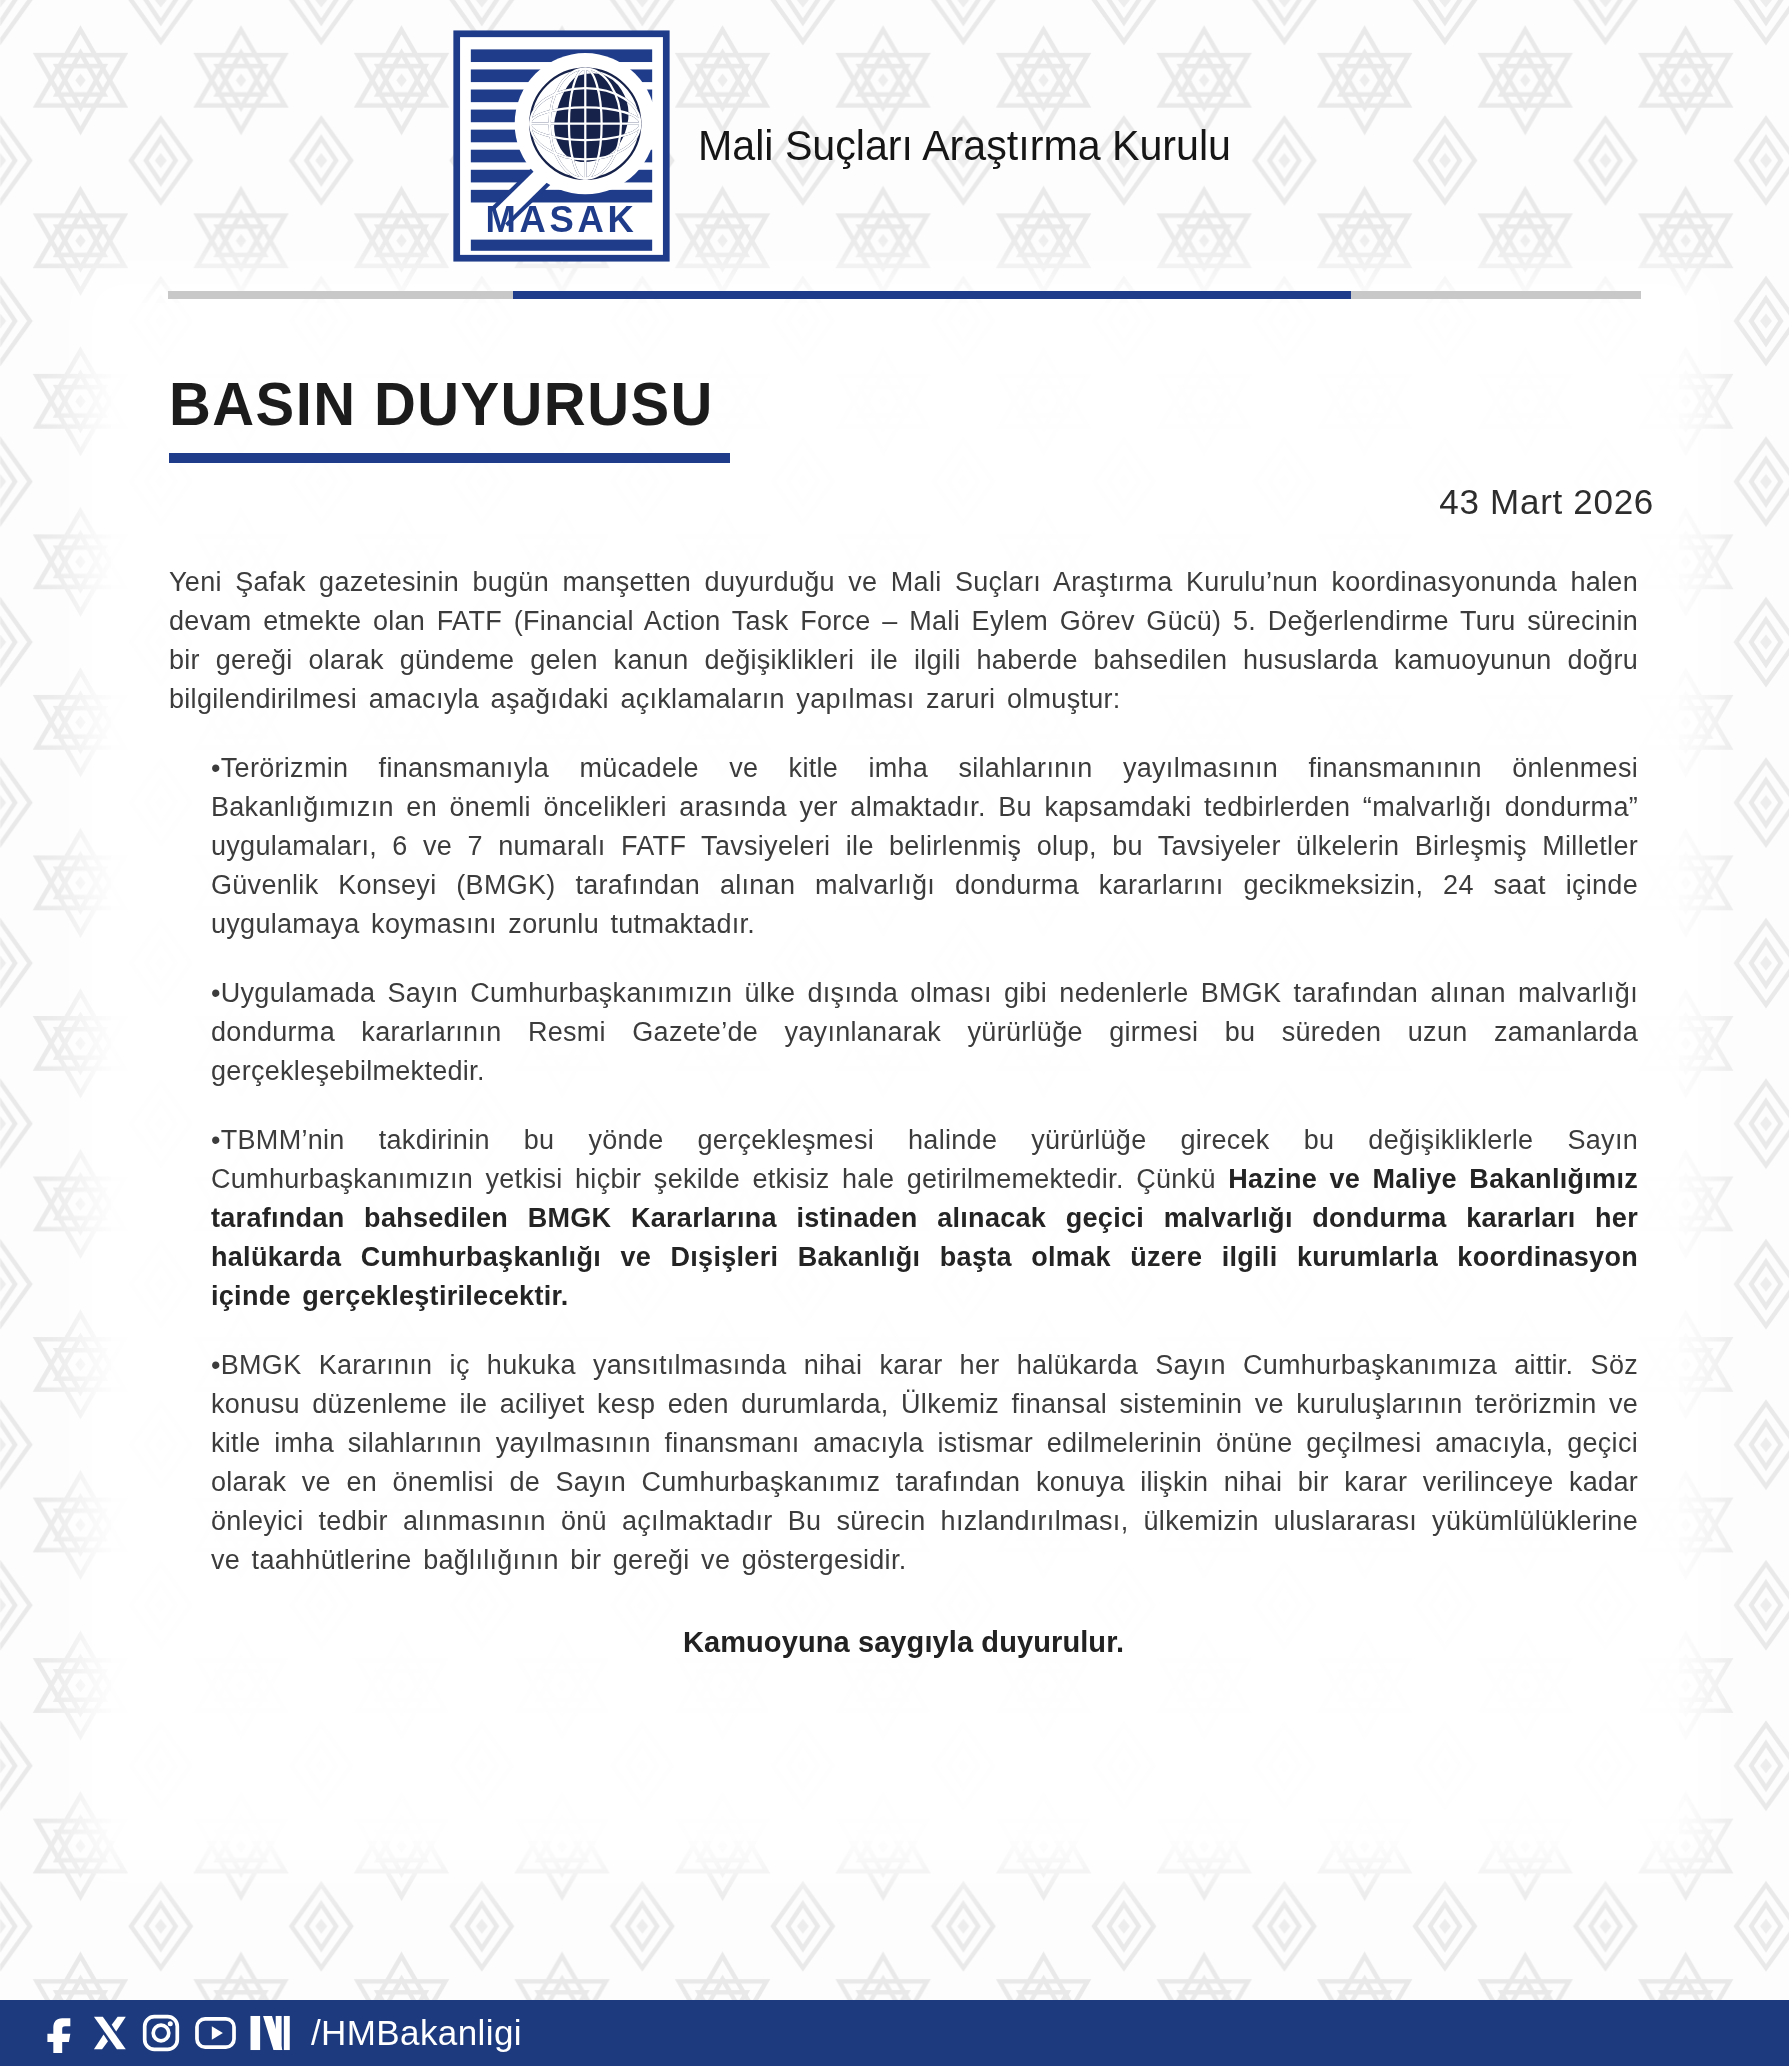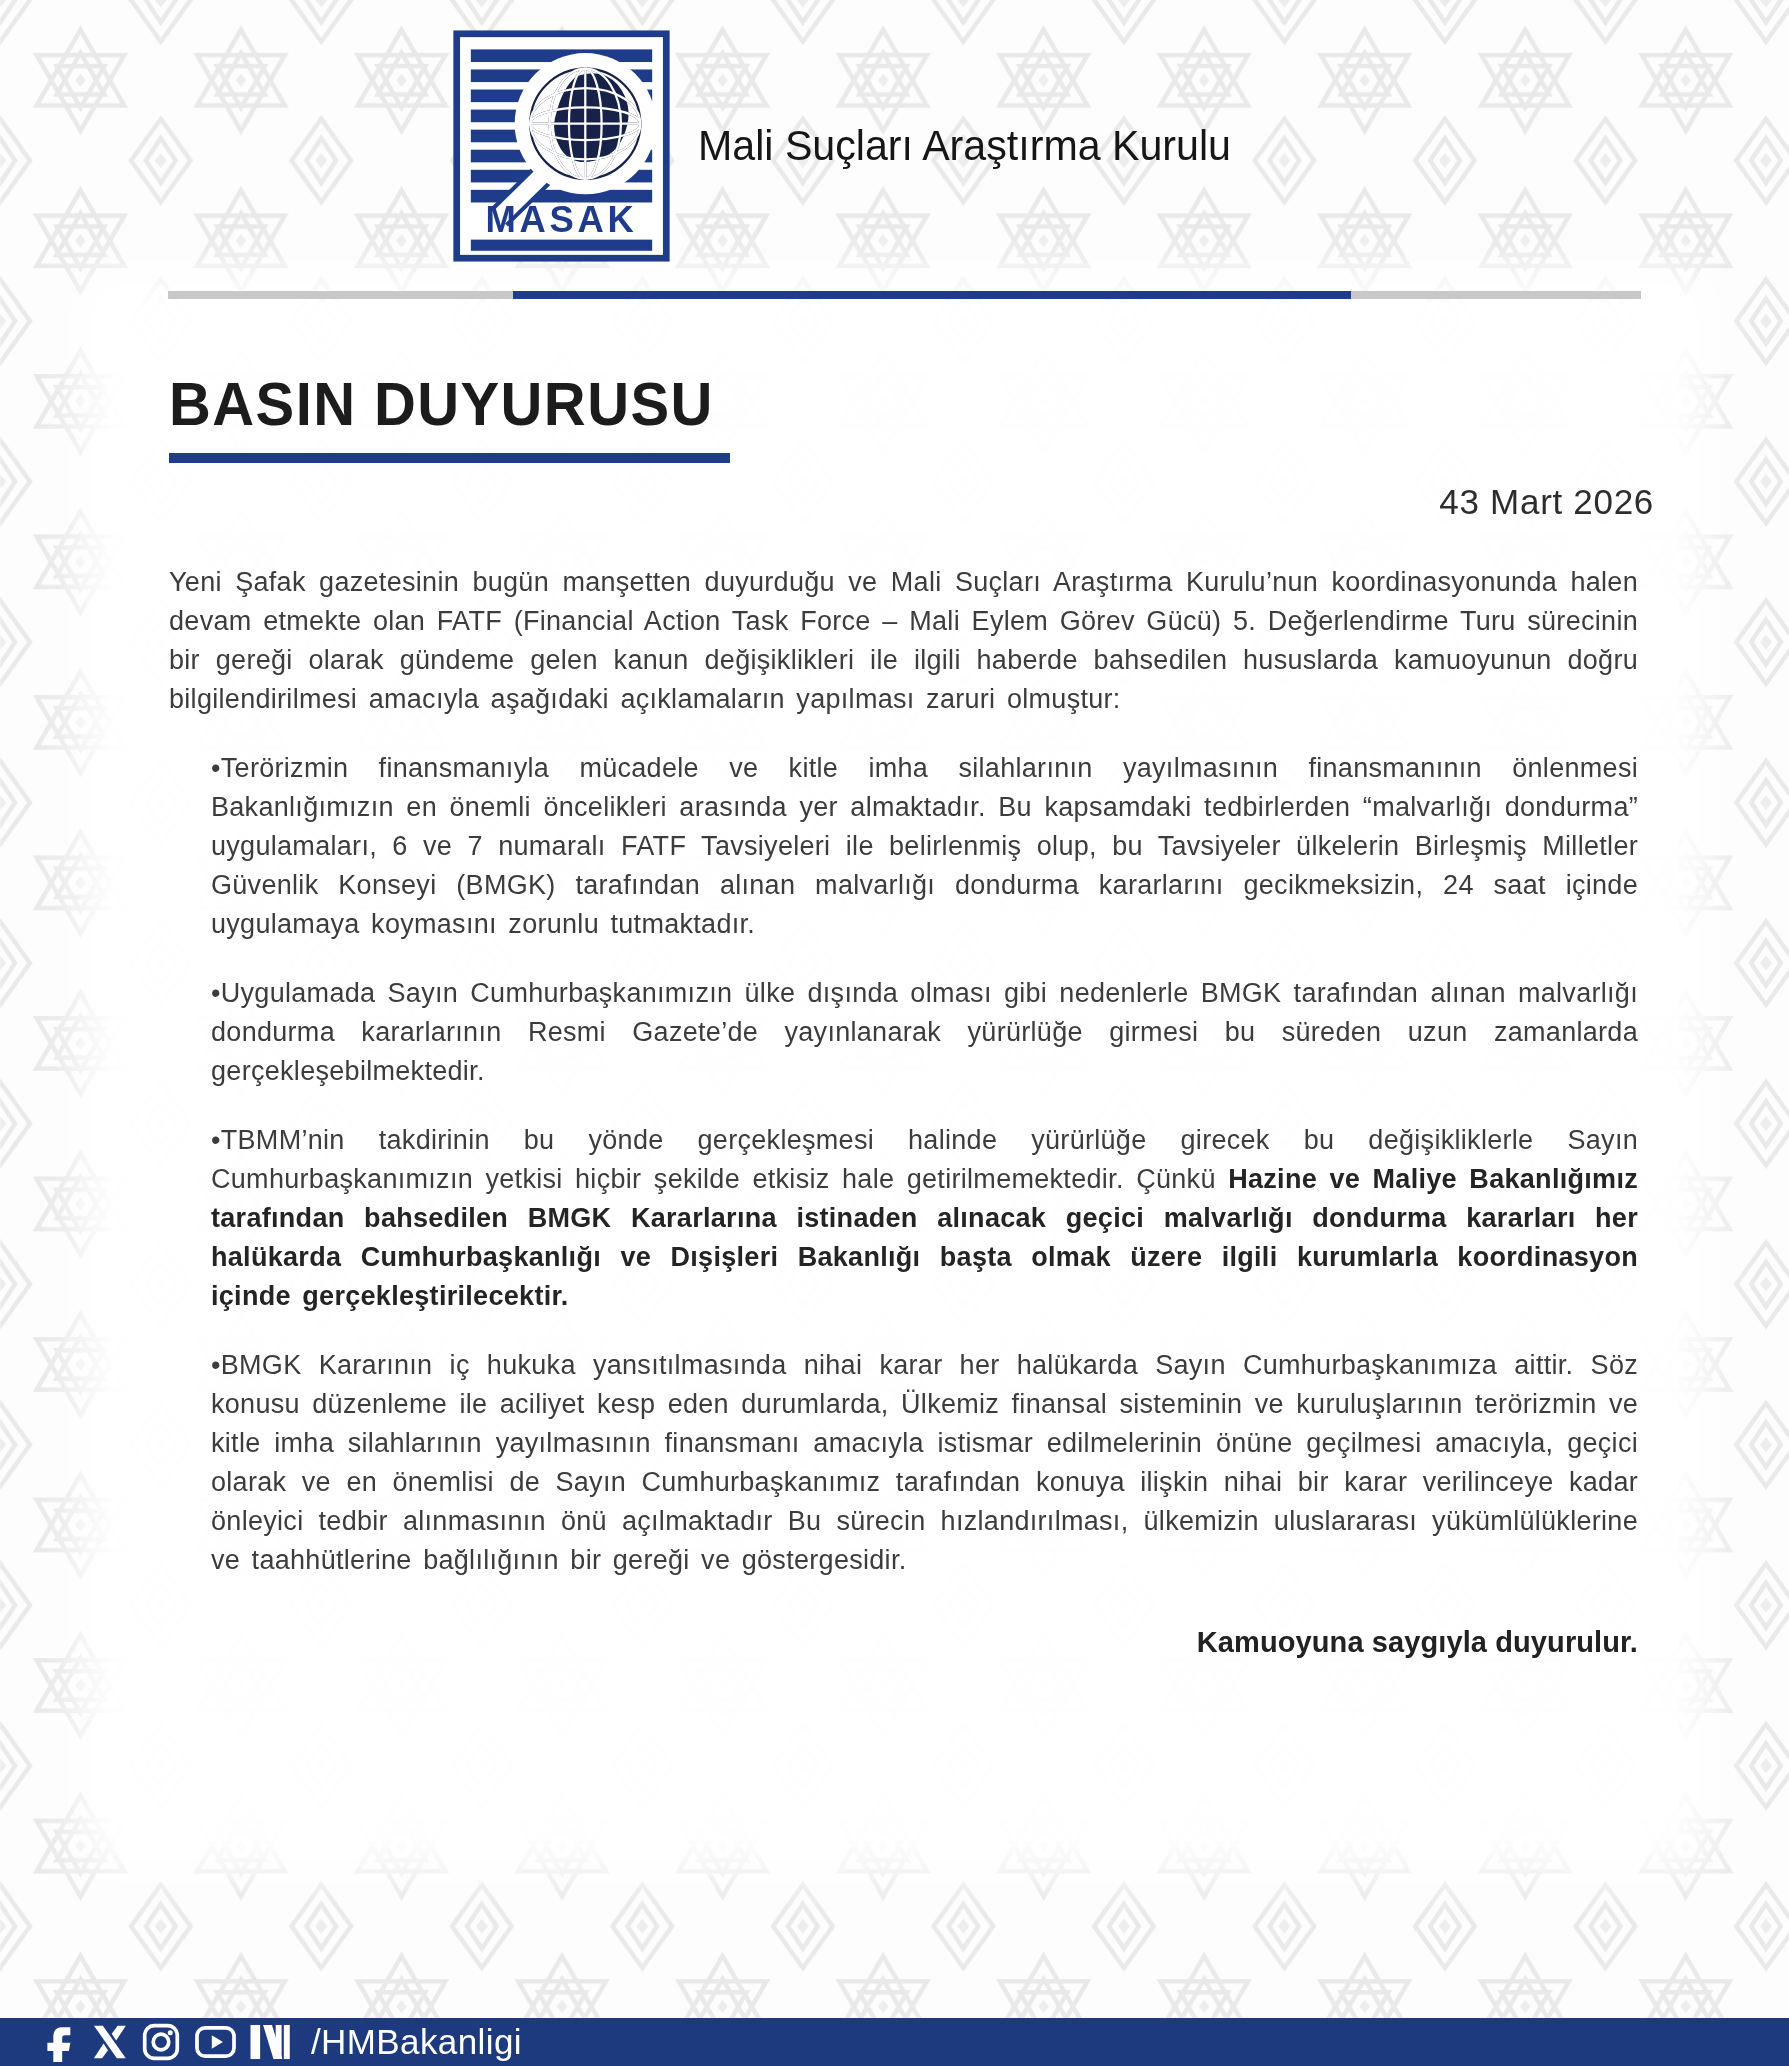--- a/index.html
+++ b/index.html
@@ -57,26 +57,26 @@
   .content { position:absolute; left:169px; top:563px; width:1469px; }
   .para {
     text-align:justify; font-size:27px; line-height:39px; color:#3c3c3c;
     letter-spacing:0.3px; word-spacing:3.7px; margin-bottom:30px;
   }
   .bullet { padding-left:42px; }
   .marker { font-weight:400; }
   .b { font-weight:700; color:#242424; }
   .closing {
     margin-top:46px; font-weight:700; font-size:29px; color:#222;
-    letter-spacing:0.1px; text-align:right;
+    letter-spacing:0.1px; text-align:center;
   }
 
   
   .footer {
-    position:absolute; left:0; bottom:0; width:1790px; height:48px; z-index:3;
+    position:absolute; left:0; bottom:0; width:1790px; height:66px; z-index:3;
     background:#1c3a7d; display:flex; align-items:center; justify-content:space-between;
     padding:0 40px; color:#fff;
   }
   .social { display:flex; align-items:center; gap:12.6px; }
   .social svg { display:block; }
   .handle { font-size:35px; letter-spacing:0.4px; margin-left:6px; white-space:nowrap; }
   .website { font-size:36px; letter-spacing:0.4px; white-space:nowrap; }
   .website .wb { font-weight:700; }
 </style>
 </head>

